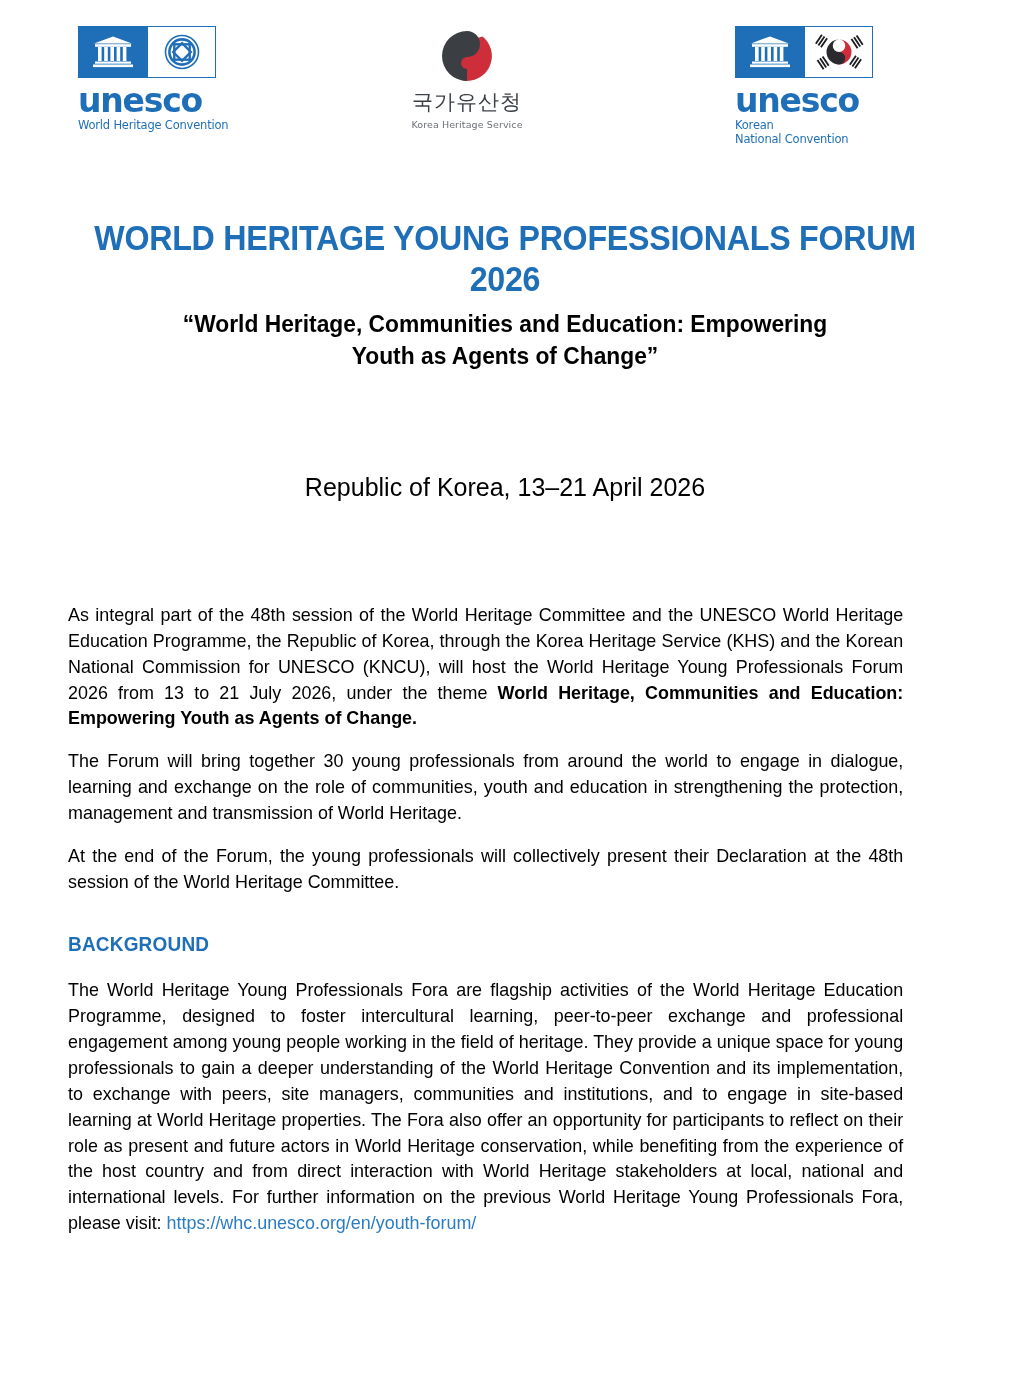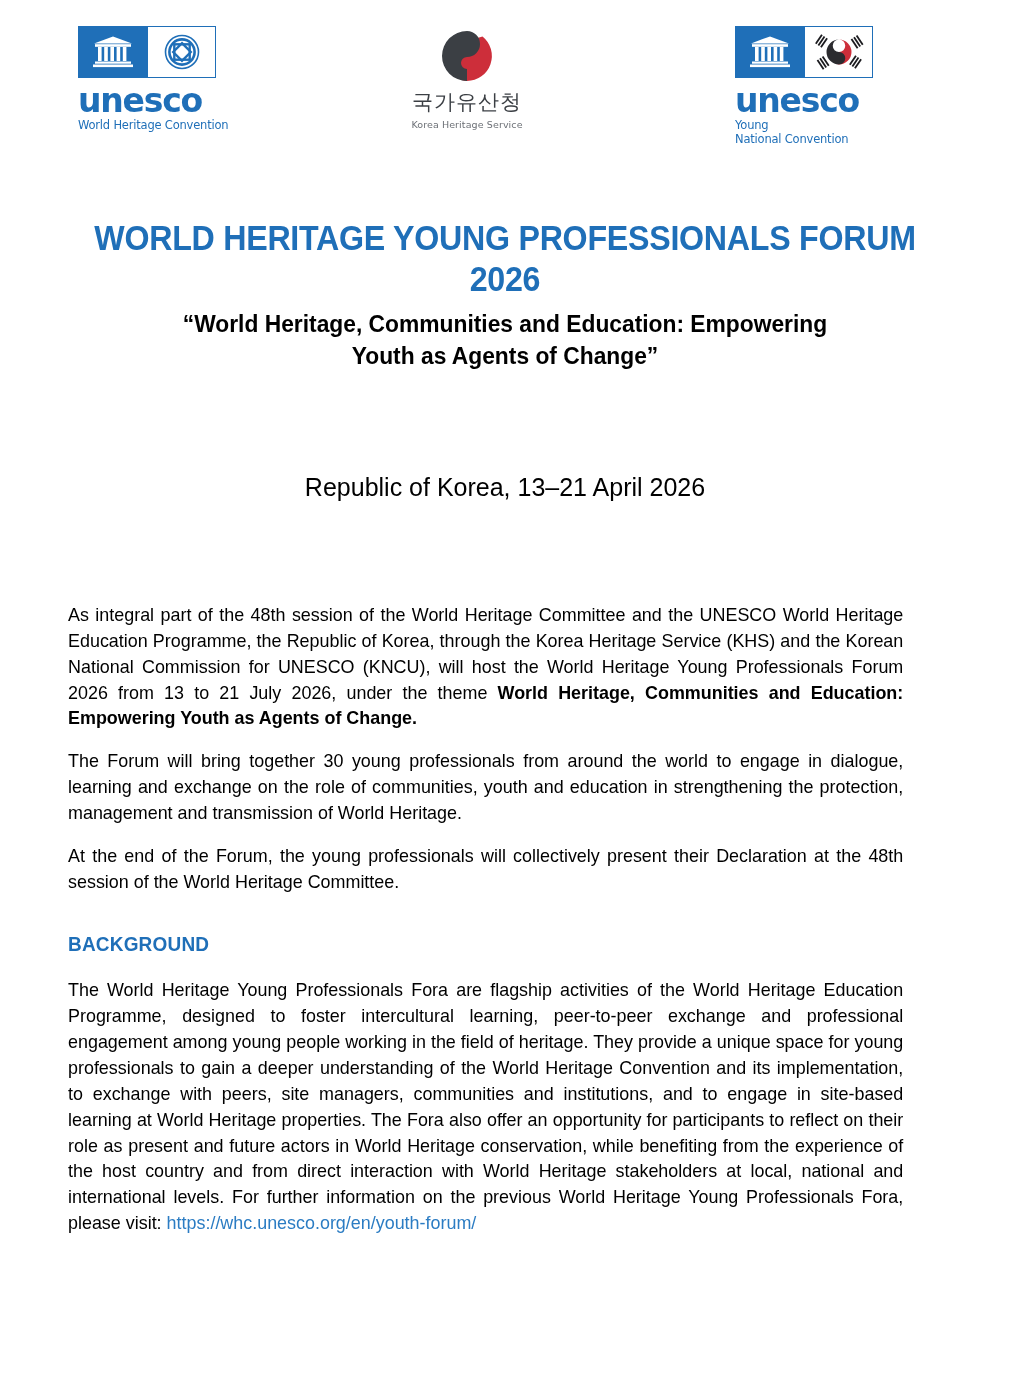--- a/index.html
+++ b/index.html
@@ -286,21 +286,21 @@
             </g>
             <g fill="#1b1b1f" transform="translate(43,27) rotate(-56 5 5)">
               <rect x="0" y="0" width="11" height="1.8"></rect>
               <rect x="0" y="3.1" width="11" height="1.8"></rect>
               <rect x="0" y="6.2" width="11" height="1.8"></rect>
             </g>
           </svg>
         </div>
       </div>
       <span class="wordmark">unesco</span>
-      <span class="wordmark-sub"><span>Young</span><br><span>National Convention</span></span>
+      <span class="wordmark-sub"><span>Korean</span><br><span>National Convention</span></span>
     </div>
   </div>
 
   <div class="title-main">
     <span>WORLD HERITAGE YOUNG PROFESSIONALS FORUM</span>
     <span>2026</span>
   </div>
 
   <div class="title-theme">“World Heritage, Communities and Education: Empowering Youth as Agents of Change”</div>
 

